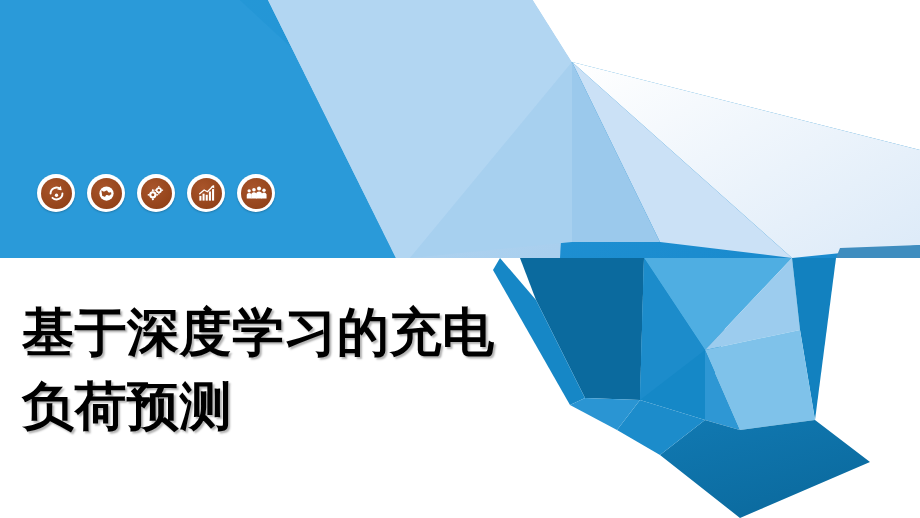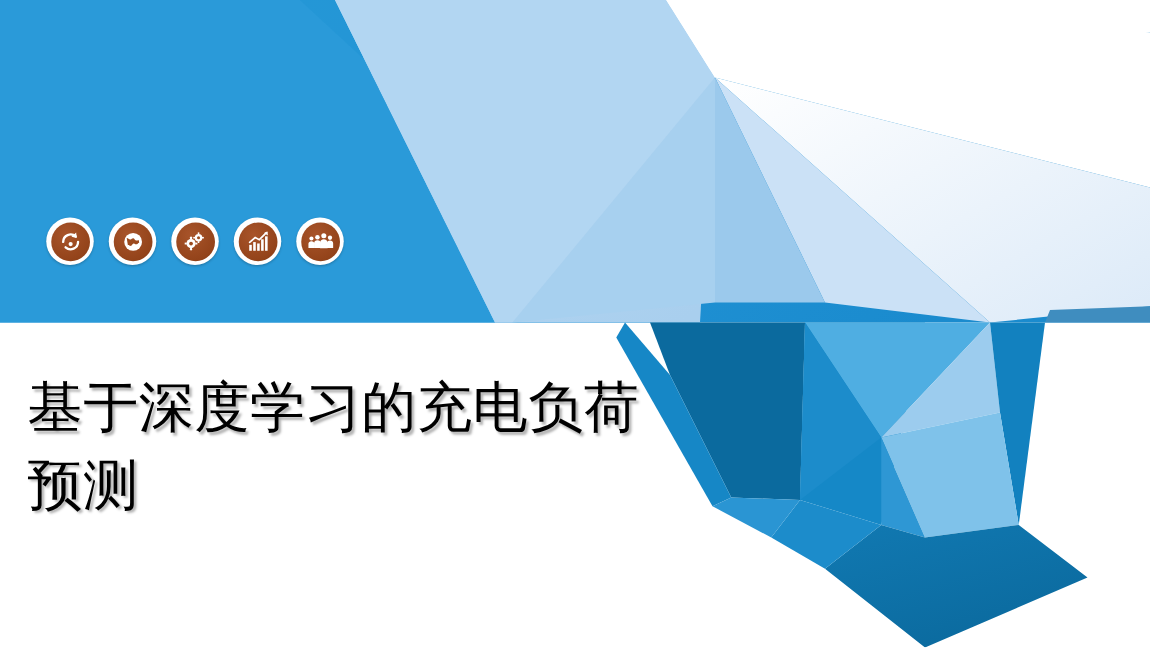--- a/index.html
+++ b/index.html
@@ -69,22 +69,22 @@
     justify-content: center;
   }
   .icon-disc svg { display: block; }
   
   #title {
     position: absolute;
     left: 22px;
     top: 296px;
     width: 500px;
     color: #000000;
-    font-size: 44px;
-    font-weight: normal;
+    font-size: 52px;
+    font-weight: bold;
     line-height: 1.42;
     letter-spacing: 0.5px;
     text-shadow: 2px 2px 2px rgba(0,0,0,0.30);
     z-index: 5;
   }
 </style>
 </head>
 <body>
 
 <div id="slide">

